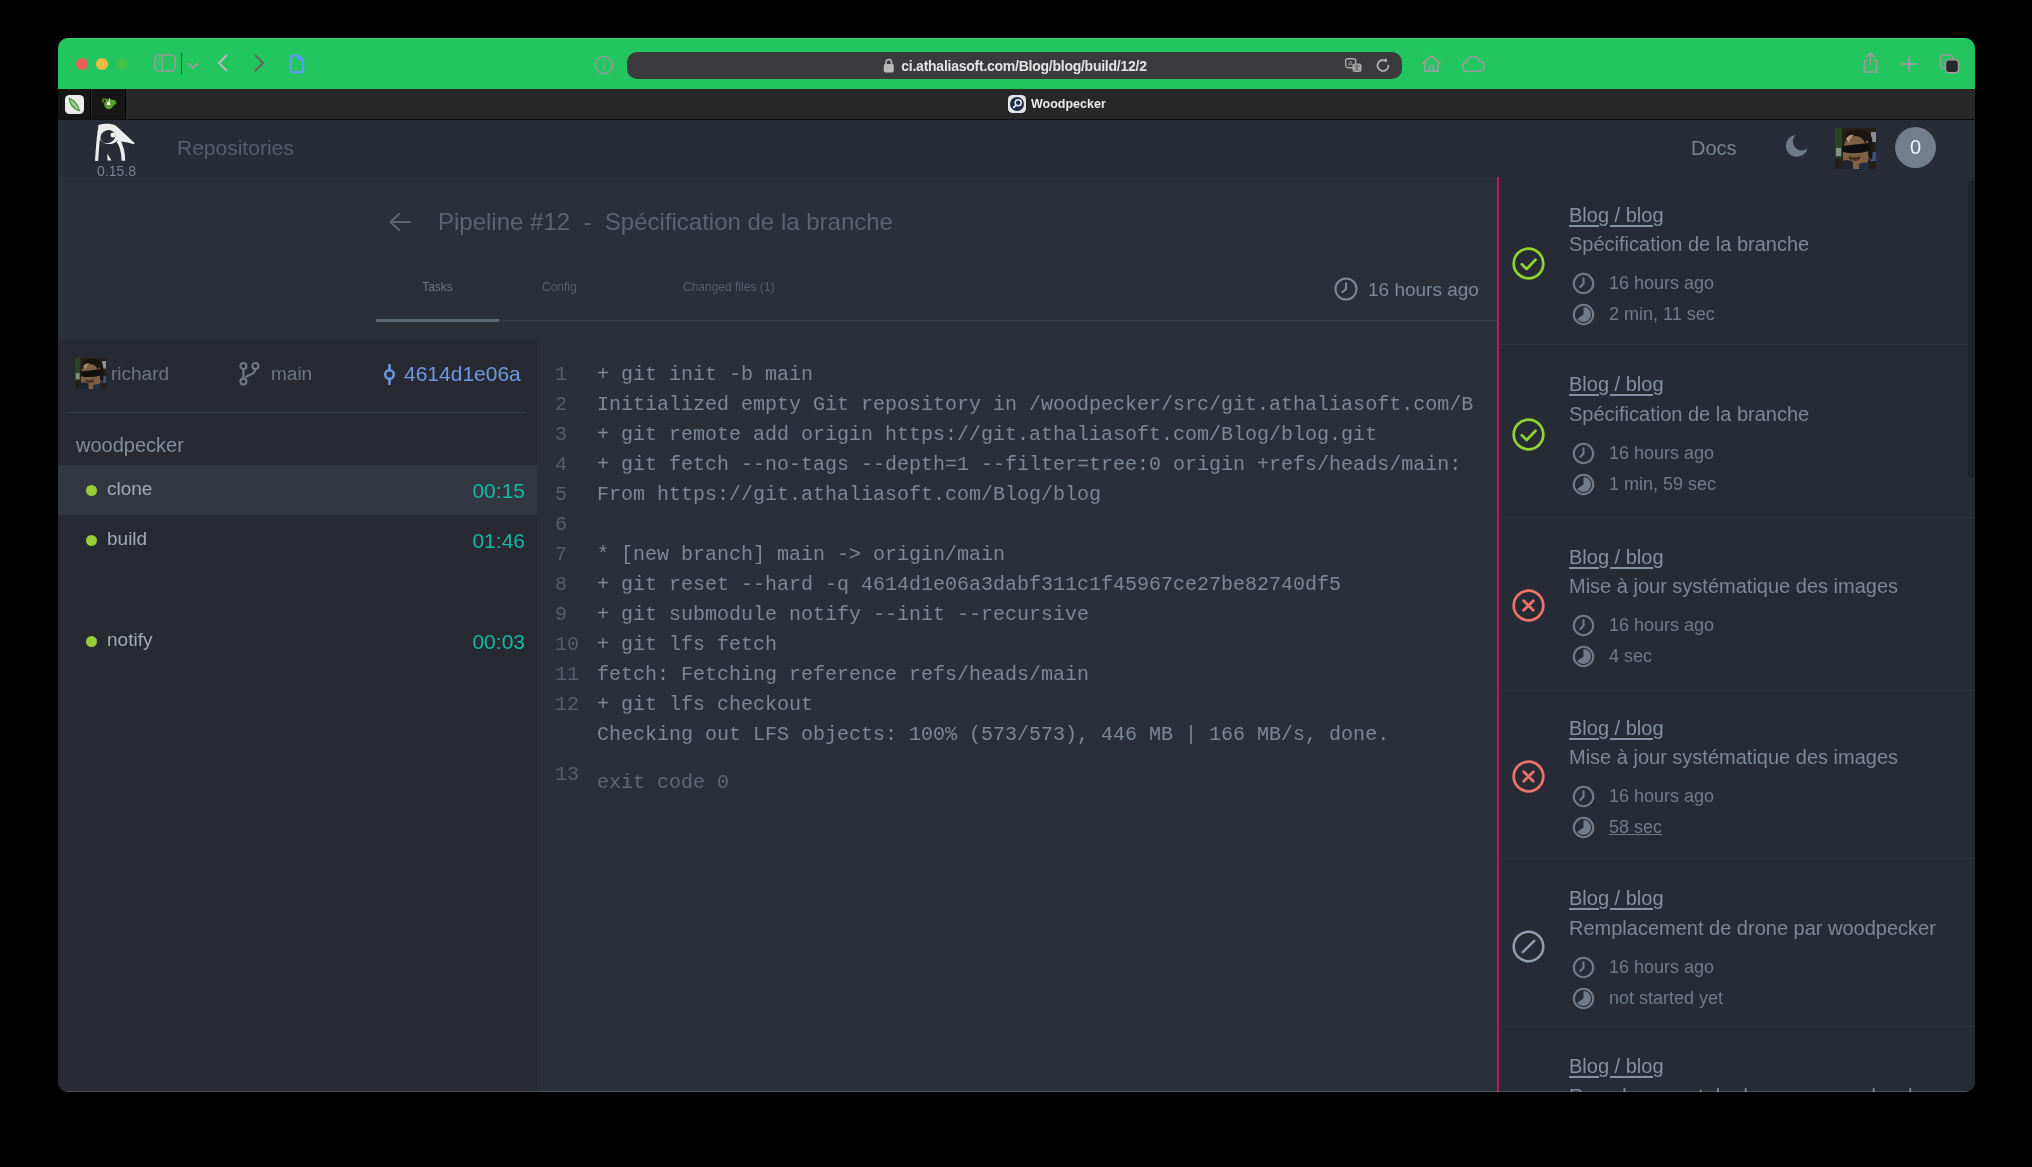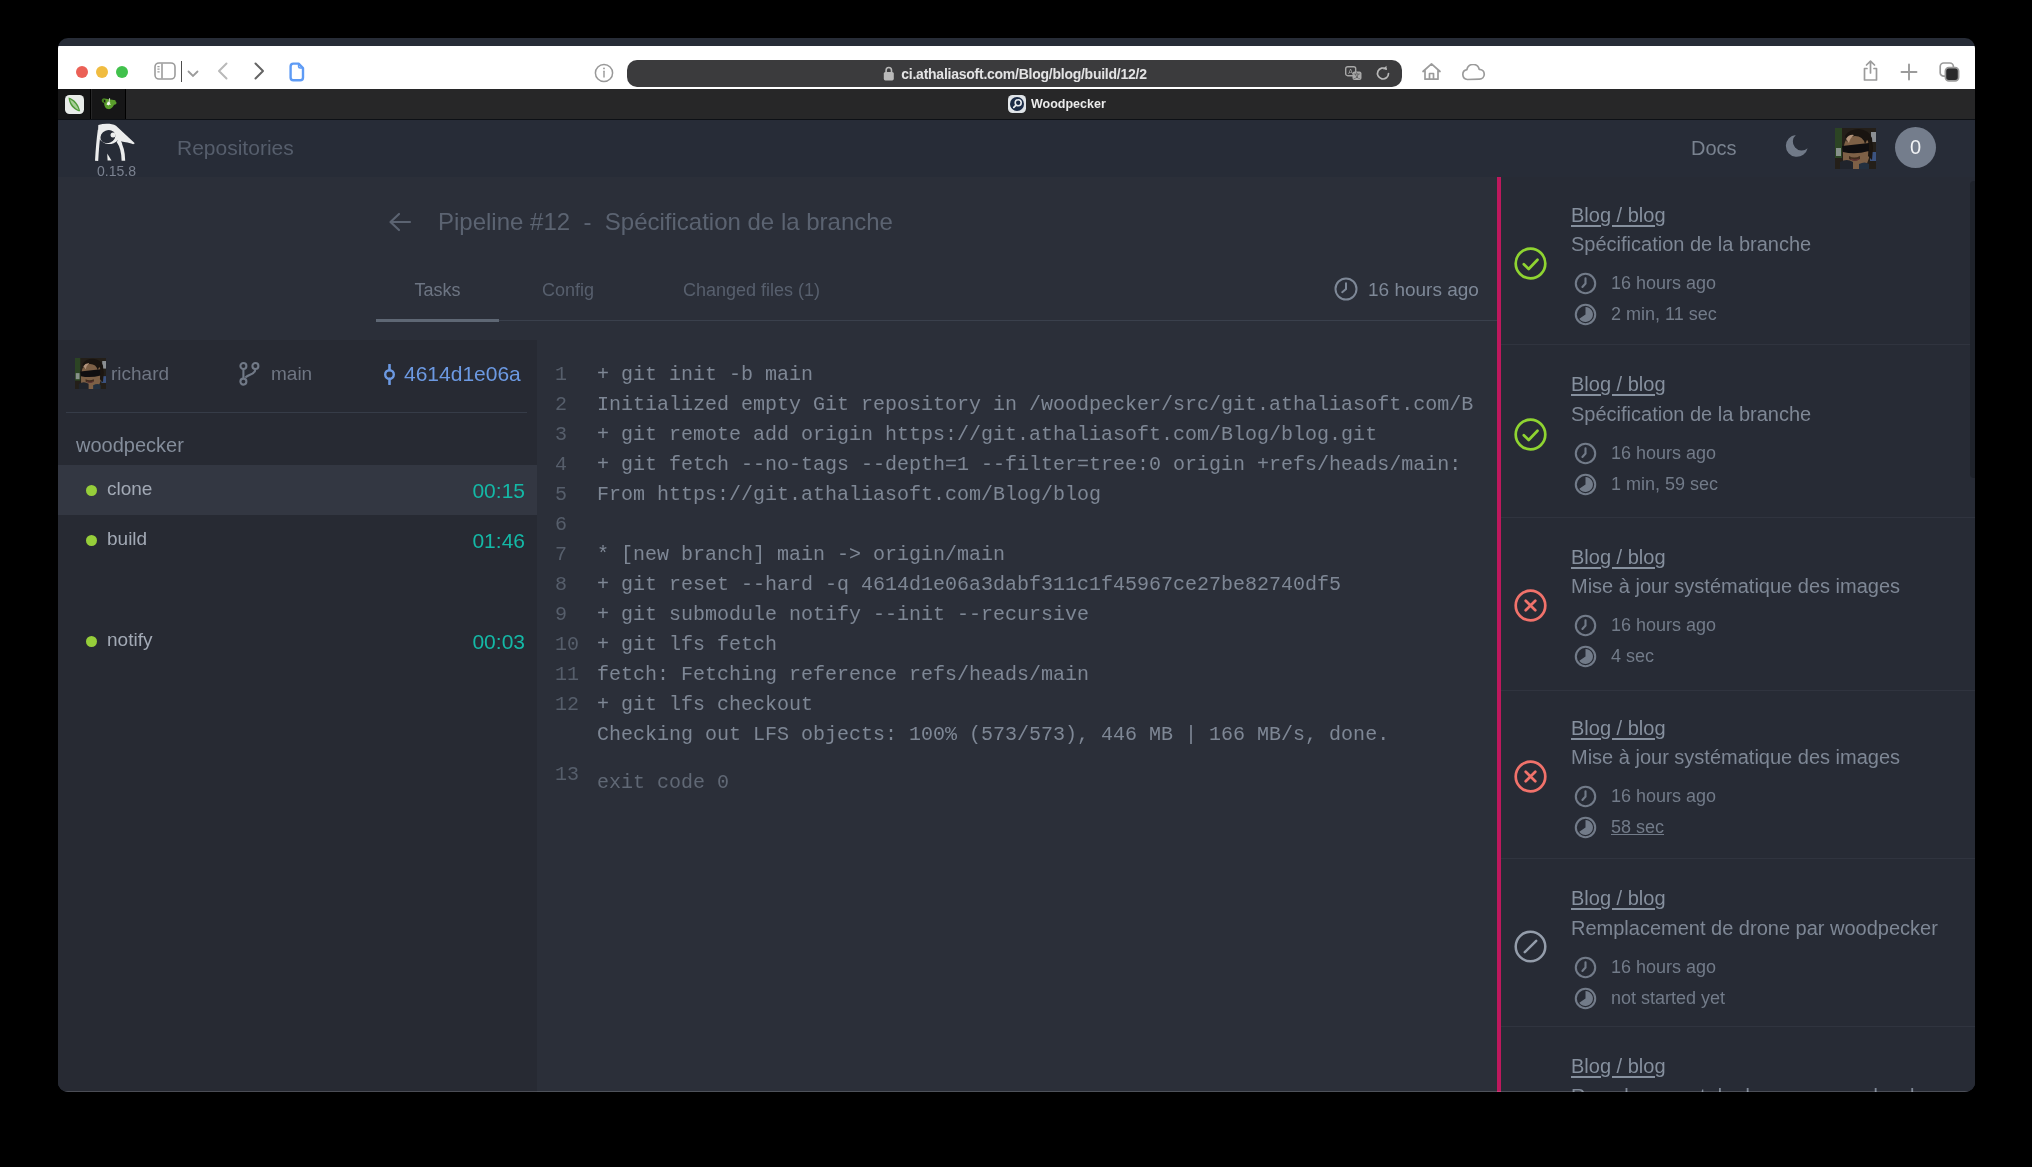--- a/index.html
+++ b/index.html
@@ -1,41 +1,41 @@
 <!DOCTYPE html>
 <html><head>
 <meta charset="utf-8">
 <style>
 * { margin:0; padding:0; box-sizing:border-box; }
 html,body { width:2032px; height:1167px; background:#000; overflow:hidden; }
 body { font-family:"Liberation Sans", sans-serif; position:relative; }
 .abs { position:absolute; }
 #win { position:absolute; left:58px; top:38px; width:1917px; height:1054px; border-radius:10px; background:#272c37; overflow:hidden; }
 
-#titlebar { position:absolute; left:0; top:8px; width:100%; height:51px; background:#ffffff; box-shadow: inset 0 1px 0 rgba(255,255,255,0.14); }
+#titlebar { position:absolute; left:0; top:0; width:100%; height:51px; background:#22c55e; box-shadow: inset 0 1px 0 rgba(255,255,255,0.14); }
 .tl { position:absolute; top:20px; width:12px; height:12px; border-radius:50%; }
 #tabbar { position:absolute; left:0; top:51px; width:100%; height:31px; background:#272728; border-bottom:1px solid #0d1015; }
 .pintab { position:absolute; top:0; height:30px; background:#161617; }
 #urlbar { position:absolute; left:569px; top:14px; width:775px; height:27px; background:#3b3b3d; border-radius:10px; }
 
 #page { position:absolute; left:0; top:82px; width:1917px; height:972px; background:#2b2f39; }
 #navbar { position:absolute; left:0; top:0; width:100%; height:57px; background:#272c37; }
 
-#rsb { position:absolute; left:1439px; top:57px; width:478px; height:915px; background:#272b35; border-left:4px solid #be185d; }
+#rsb { position:absolute; left:1439px; top:57px; width:478px; height:915px; background:#272b35; border-left:2px solid #be185d; }
 .rsb-item { position:absolute; left:0; width:100%; overflow:hidden; }
 .rsb-link { position:absolute; left:70px; color:#86909e; font-size:20px; text-decoration:underline; text-underline-offset:3px; }
 .rsb-desc { position:absolute; left:70px; color:#7e8795; font-size:20px; white-space:nowrap; }
 .rsb-meta { position:absolute; left:73px; color:#727b89; font-size:18px; display:flex; align-items:center; gap:14px; }
 .rsb-div { position:absolute; left:0; width:100%; height:1px; background:#30343f; }
 .icon-st { left:13px; width:33px; height:33px; }
 .cline { position:absolute; left:0; width:100%; height:30px; line-height:30px; }
 .cnum { position:absolute; left:18px; top:0; color:#565e6b; }
 
 #ptitle { position:absolute; left:380px; top:88px; color:#5b6371; font-size:24px; }
-.ptab { position:absolute; top:160px; color:#575f6d; font-size:18px; }
+.ptab { position:absolute; top:160px; color:#575f6d; font-size:12px; }
 
 #lsb { position:absolute; left:0; top:220px; width:479px; height:752px; background:#272a33; }
 .trow { position:absolute; left:0; width:479px; height:50px; }
 .tdot { position:absolute; left:28px; top:20px; width:11px; height:11px; border-radius:50%; background:#96ce3a; }
 .tname { position:absolute; left:49px; top:13px; font-size:19px; color:#a2a9b5; }
 .ttime { position:absolute; right:12px; top:14px; font-size:21px; color:#14b8a6; }
 
 #console { position:absolute; left:479px; top:220px; width:960px; height:752px; background:#2b2f39; overflow:hidden; font-family:"Liberation Mono", monospace; font-size:20px; color:#7e8795; }
 .cline { position:absolute; white-space:pre; }
 

